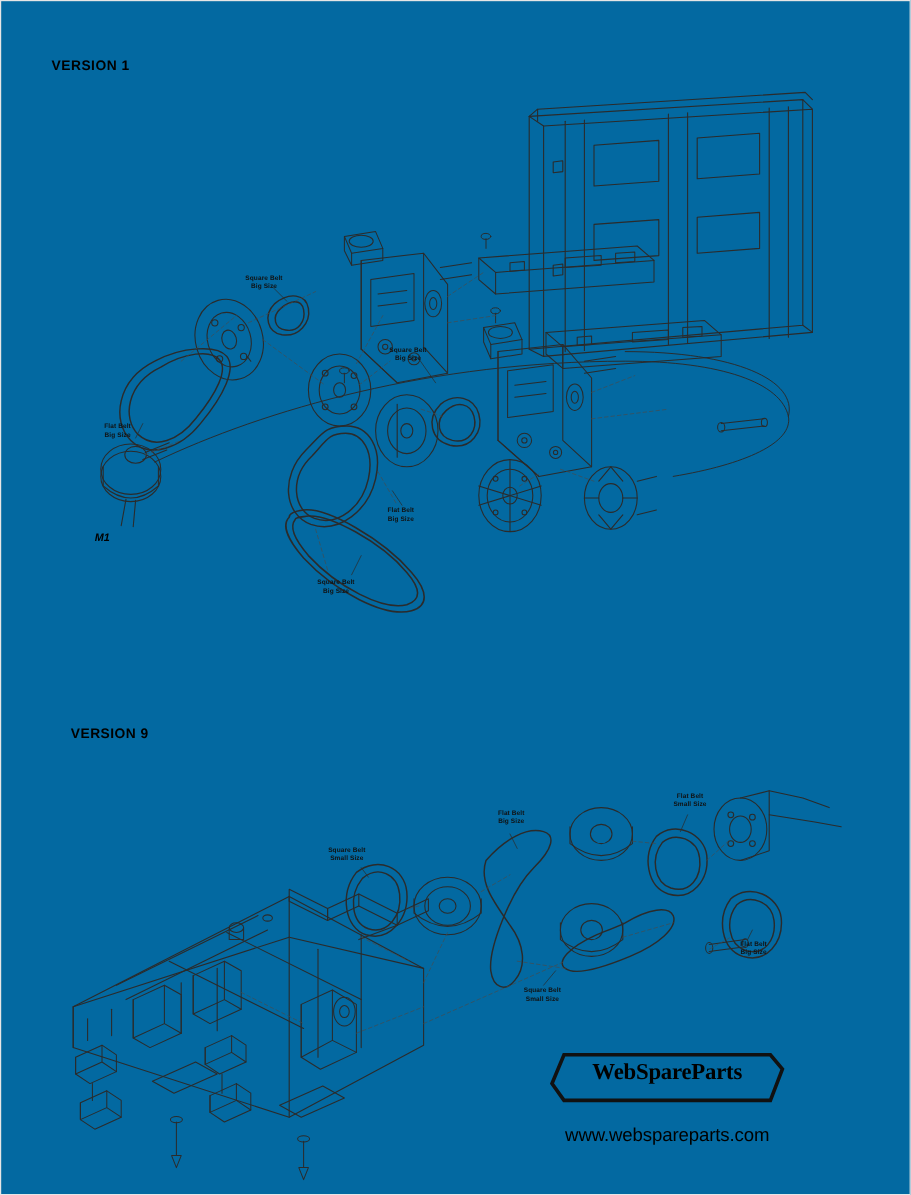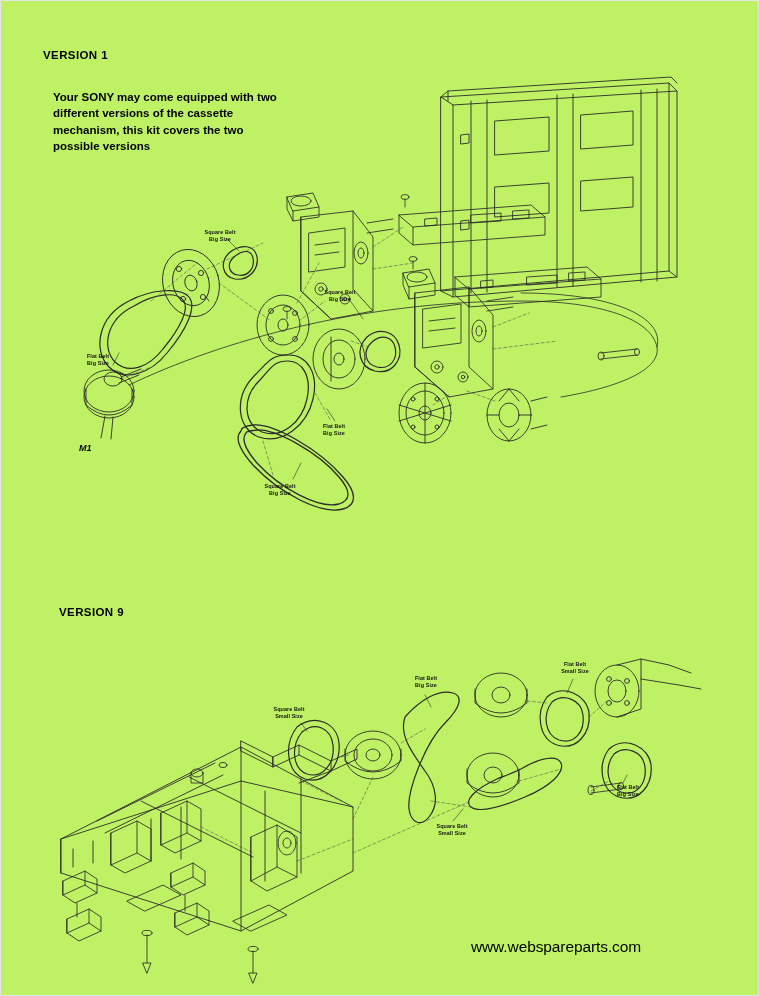--- a/index.html
+++ b/index.html
@@ -11,21 +11,21 @@
     width: 759px; height: 996px;
     position: relative;
     font-family: "Liberation Sans", sans-serif;
     color: #000;
     overflow: hidden;
   }
   .page {
     position: absolute;
     left: 0; top: 0;
     width: 759px; height: 996px;
-    background: #bef264;
+    background: #0369a1;
     border: 1px solid #e6e6e6;
   }
   
   .version-head {
     position: absolute;
     font-weight: bold;
     font-size: 11.5px;
     letter-spacing: .4px;
   }
   #v1-head { left: 42px; top: 48px; }
@@ -92,21 +92,20 @@
     letter-spacing: -.1px;
   }
 </style>
 </head>
 <body>
 
 <div class="page">
 
   <div class="version-head" id="v1-head">VERSION 1</div>
 
-  <div class="intro">Your SONY may come equipped with two different versions of the cassette mechanism, this kit covers the two possible versions</div>
 
   <div class="version-head" id="v2-head">VERSION 9</div>
 
   <svg class="canvas" id="svg-v1" viewBox="0 0 759 996">
     <g fill="none" stroke="#2b2b2b" stroke-width="0.8" stroke-linejoin="round" stroke-linecap="round">
 
       <g stroke-width="0.9">
         <path d="M440 96 L668 82 L668 270 L440 290 Z"></path>
         <path d="M440 96 L452 104 L452 296 L440 290"></path>
         <path d="M452 104 L676 90 L676 276 L452 296"></path>
@@ -498,16 +497,22 @@
 Small Size</div>
   <div class="callout" style="left:401px; top:674px; width:48px;">Flat Belt
 Big Size</div>
   <div class="callout" style="left:262px; top:705px; width:52px;">Square Belt
 Small Size</div>
   <div class="callout" style="left:603px; top:783px; width:48px;">Flat Belt
 Big Size</div>
   <div class="callout" style="left:425px; top:822px; width:52px;">Square Belt
 Small Size</div>
 
+  <div class="logo-wrap">
+    <svg viewBox="0 0 200 50" width="200" height="50">
+      <path d="M14 6 L186 6 L196 18 L186 44 L14 44 L4 30 Z" fill="none" stroke="#111" stroke-width="3"></path>
+    </svg>
+    <div class="logo-text">WebSpareParts</div>
+  </div>
 
   <div class="site-url">www.webspareparts.com</div>
 
 </div>
 
 </body></html>

